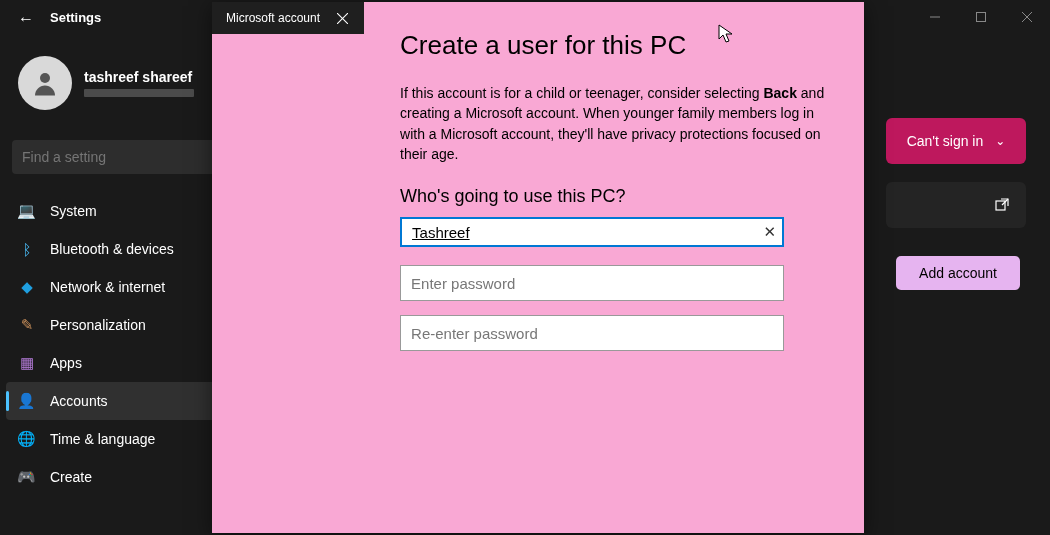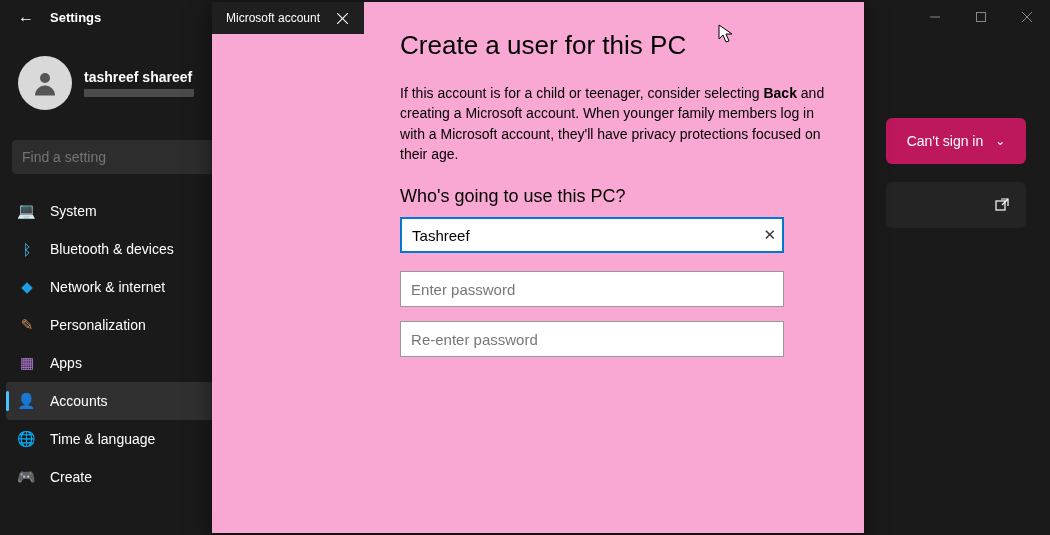--- a/index.html
+++ b/index.html
@@ -78,21 +78,21 @@
   .dialog-header {
     height: 32px; background: #1f1f1f; color: #fff; display: flex; align-items: center;
     justify-content: space-between; padding: 0 0 0 14px; font-size: 12px;
   }
   .dialog-close { width: 44px; height: 32px; display: flex; align-items: center; justify-content: center; }
   .dialog-body { padding: 28px 36px 0 36px; overflow: hidden; position: relative; flex: 1; }
   .dialog-body h1 { font-size: 26px; font-weight: 400; margin-bottom: 22px; }
   .dialog-body p { font-size: 14px; line-height: 1.45; margin-bottom: 22px; color: #000; }
   .field-label { font-size: 18px; margin-bottom: 10px; display: block; }
   .username-wrap { position: relative; width: 384px; margin-bottom: 18px; }
-  .username-wrap input { width: 100%; height: 36px; border: 2px solid #0078d4; padding: 0 34px 0 10px; font-size: 15px; outline: none; }
+  .username-wrap input { width: 100%; height: 30px; border: 2px solid #0078d4; padding: 0 34px 0 10px; font-size: 15px; outline: none; text-decoration: underline; }
   .username-clear { position: absolute; right: 8px; top: 50%; transform: translateY(-50%); color: #333; font-size: 15px; }
   .pw-input {
     width: 384px; height: 36px; border: 1px solid #999; padding: 16px 10px; font-size: 15px;
     margin-bottom: 14px; outline: none;
   }
   .pw-input::placeholder { color: #777; }
 
   
   .cursor {
     position: absolute; left: 718px; top: 24px; pointer-events: none;
@@ -186,20 +186,21 @@
     <span>Can't sign in</span>
     <span class="chev">⌄</span>
   </div>
   <div class="popout">
     <svg width="16" height="16" viewBox="0 0 16 16" fill="none" stroke="#fff" stroke-width="1.2">
       <rect x="2" y="4" width="9" height="9"></rect>
         <path d="M7 2h7v7"></path>
         <path d="M14 2 L8 8"></path>
     </svg>
   </div>
+  <button class="add-account-btn">Add account</button>
 </div>
 
 <div class="dialog">
   <div class="dialog-header">
     <span>Microsoft account</span>
     <div class="dialog-close">
       <svg width="11" height="11" viewBox="0 0 10 10">
           <line x1="0" y1="0" x2="10" y2="10" stroke="#fff" stroke-width="1"></line>
           <line x1="10" y1="0" x2="0" y2="10" stroke="#fff" stroke-width="1"></line>
         </svg>

